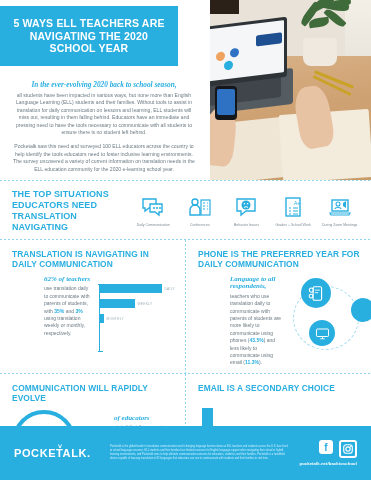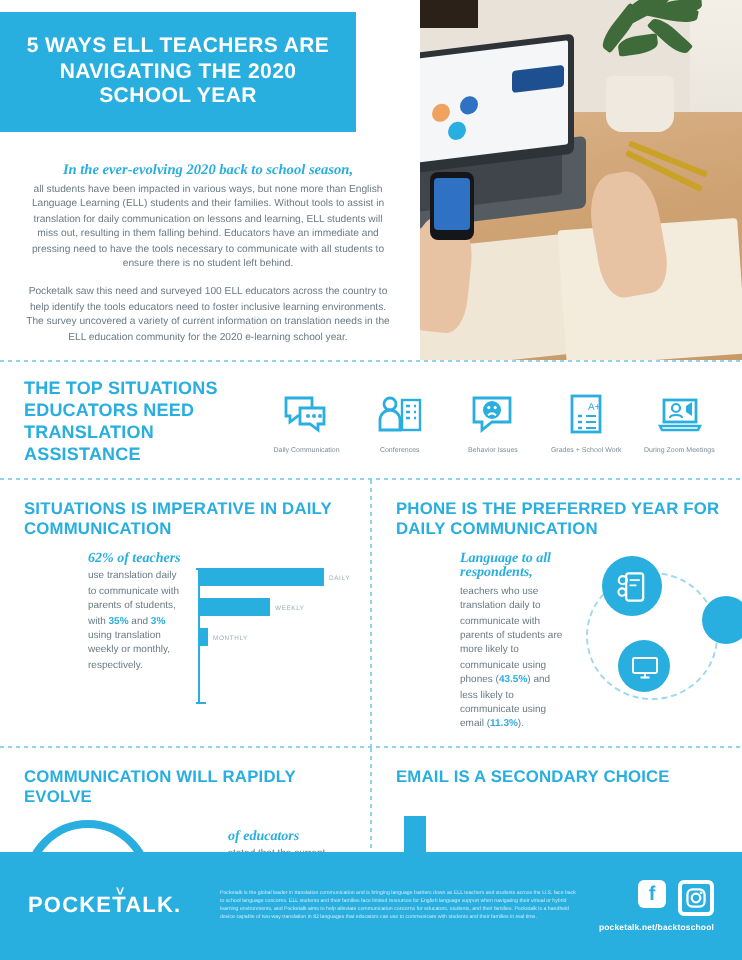--- a/index.html
+++ b/index.html
@@ -204,21 +204,21 @@
         <span class="kicker">In the ever-evolving 2020 back to school season,</span>
         <p>all students have been impacted in various ways, but none more than English Language Learning (ELL) students and their families. Without tools to assist in translation for daily communication on lessons and learning, ELL students will miss out, resulting in them falling behind. Educators have an immediate and pressing need to have the tools necessary to communicate with all students to ensure there is no student left behind.</p>
         <p>Pocketalk saw this need and surveyed 100 ELL educators across the country to help identify the tools educators need to foster inclusive learning environments. The survey uncovered a variety of current information on translation needs in the ELL education community for the 2020 e-learning school year.</p>
       </div>
     </div>
   </div>
 
   <div class="dash-h"></div>
 
   <div class="situations">
-    <div class="sit-title">THE TOP SITUATIONS EDUCATORS NEED TRANSLATION ASSISTANCE</div>
+    <div class="sit-title">THE TOP SITUATIONS EDUCATORS NEED TRANSLATION NAVIGATING</div>
     <div class="sit-icons">
 
       <div class="sit-item">
         <div class="ic">
           <svg width="24" height="20" viewBox="0 0 24 20">
               <path d="M2 2h13v9H8l-4 3V11H2z" fill="none" stroke="#29aee0" stroke-width="1.4"></path>
               <path d="M9 7h12v8h-3v3l-4-3h-5z" fill="#fff" stroke="#29aee0" stroke-width="1.4"></path>
               <circle cx="13" cy="11" r="1" fill="#29aee0"></circle>
               <circle cx="16" cy="11" r="1" fill="#29aee0"></circle>
               <circle cx="19" cy="11" r="1" fill="#29aee0"></circle>
@@ -279,21 +279,21 @@
 
     </div>
   </div>
 
   <div class="dash-h"></div>
 
   <div class="grid">
     <div class="row">
 
       <div class="cellL">
-        <div class="h2">SITUATIONS IS IMPERATIVE IN DAILY COMMUNICATION</div>
+        <div class="h2">TRANSLATION IS NAVIGATING IN DAILY COMMUNICATION</div>
         <div class="body-split">
           <div class="copy" style="width:86px">
             <span class="hl">62% of teachers</span>
             <span>use translation daily to communicate with parents of students, with </span><b>35%</b><span> and </span><b>3%</b><span> using translation weekly or monthly, respectively.</span>
           </div>
           <div class="hbars">
             <div class="hb-axis">
               <div class="hb-row">
                 <div class="hb" style="width:62px"></div>
                 <span class="hb-lab">DAILY</span>

